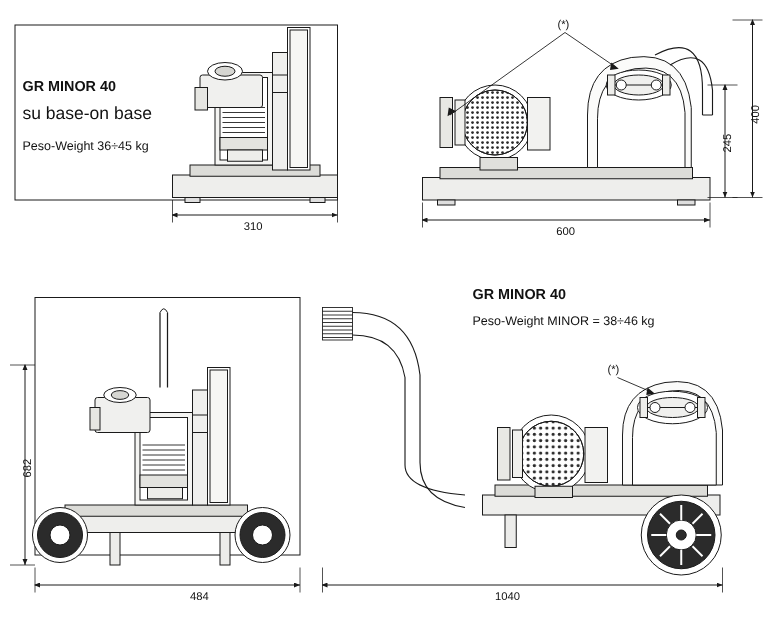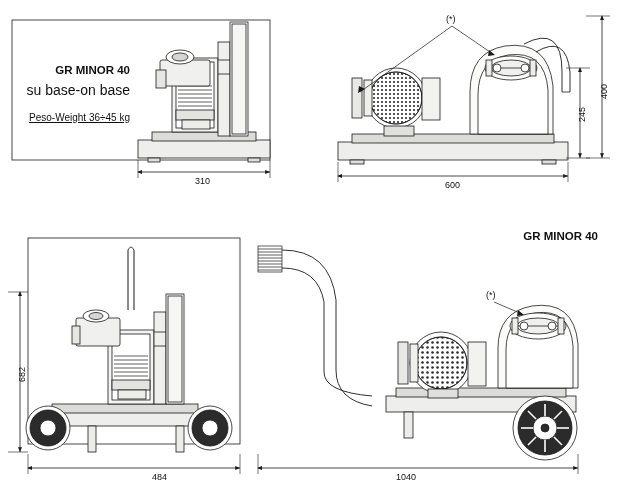--- a/index.html
+++ b/index.html
@@ -10,21 +10,21 @@
     color:#111;
     position:relative;
     overflow:hidden;
   }
   .stage{position:absolute;left:0;top:0;width:617px;height:500px;}
   svg{position:absolute;left:0;top:0;}
   .dim{position:absolute;font-size:9px;color:#111;white-space:nowrap;}
   .rot{transform:rotate(-90deg);transform-origin:0 0;}
 
   
-  .block{position:absolute;text-align:right;line-height:1.55;}
+  .block{position:absolute;text-align:left;line-height:1.55;}
   .block .t1{font-weight:bold;font-size:11.5px;}
   .block .t2{font-size:14px;}
   .block .t3{font-size:10px;}
 </style>
 </head>
 <body>
 
 <div class="stage">
 
 <svg width="617" height="500" viewBox="0 0 617 500">
@@ -265,25 +265,26 @@
     <line x1="258" y1="454" x2="258" y2="474" stroke-width="0.6"></line>
     <line x1="578" y1="454" x2="578" y2="474" stroke-width="0.6"></line>
   </g>
 
   </g>
 </svg>
 
 <div class="block" style="left:18px;top:62px;width:112px;">
   <div class="t1">GR MINOR 40</div>
   <div class="t2">su base-on base</div>
-  <div class="t3" style="margin-top:8px;text-decoration:underline;">Peso-Weight 36÷45 kg</div>
+  <div class="t3" style="margin-top:8px;">Peso-Weight 36÷45 kg</div>
 </div>
 
 <div class="block" style="left:378px;top:228px;width:220px;">
   <div class="t1">GR MINOR 40</div>
+  <div class="t3" style="margin-top:4px;">Peso-Weight  MINOR = 38÷46 kg</div>
 </div>
 
 <div class="dim" style="left:195px;top:176px;">310</div>
 <div class="dim" style="left:445px;top:180px;">600</div>
 <div class="dim rot" style="left:599px;top:99px;">400</div>
 <div class="dim rot" style="left:577px;top:122px;">245</div>
 <div class="dim rot" style="left:17px;top:382px;">682</div>
 <div class="dim" style="left:124px;top:472px;margin-left:28px;">484</div>
 <div class="dim" style="left:396px;top:472px;">1040</div>
 

